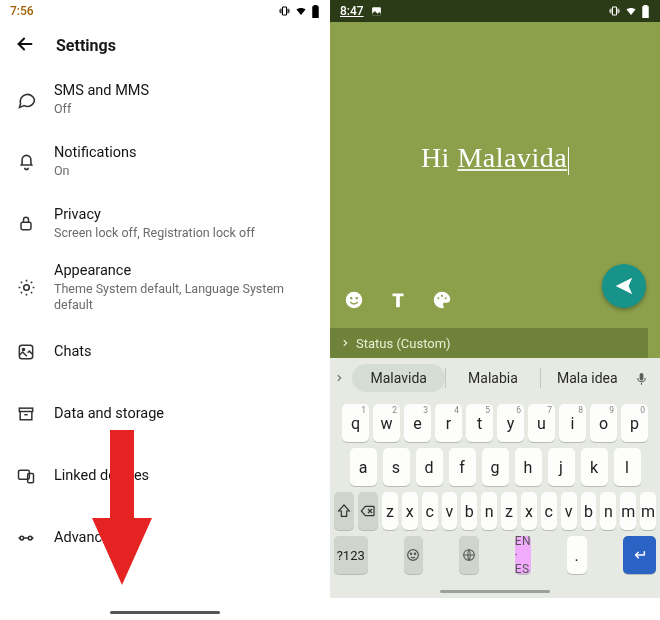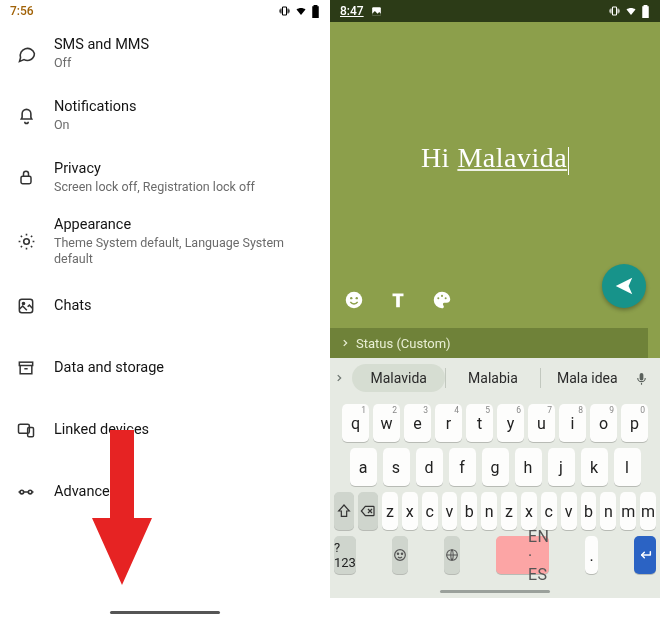--- a/index.html
+++ b/index.html
@@ -46,21 +46,21 @@
   .sg{flex:1;text-align:center;font-size:14px;padding:6px 0;border-radius:14px;}
   .sg.sel{background:#d6ddd2;}
   .sg-sep{width:1px;height:20px;background:#c2c8bf;}
   .sg-mic{width:22px;text-align:center;color:#5a615c;}
   .krow{display:flex;justify-content:center;gap:4px;margin-top:6px;padding:0 4px;}
   .key{width:27px;height:38px;border-radius:5px;background:#fdfdfc;box-shadow:0 1px 0 rgba(0,0,0,.2);display:flex;align-items:center;justify-content:center;font-size:16px;position:relative;color:#222;}
   .key .sup{position:absolute;top:1px;right:3px;font-size:8.5px;color:#888;}
   .krow.r2 .key{margin:0 1px;}
   .key.med{width:34px;background:#cfd5cd;}
   .key.wide{width:46px;background:#cfd5cd;}
-  .key.space{flex:1;background:#fca5a5;font-size:16px;color:#555;letter-spacing:.3px;padding-left:32px;}
+  .key.space{flex:1;background:#f0abfc;font-size:12px;color:#555;letter-spacing:.3px;}
   .key.enter{background:#2b63c4;}
   .krow.r5{padding:0 4px;align-items:center;gap:36px;}
   .kb-ind{position:absolute;bottom:5px;left:50%;transform:translateX(-50%);width:110px;height:3px;background:#9aa09b;border-radius:2px;}
   svg{display:block;}
 </style>
 </head>
 <body>
 
 <div class="stage">
 
@@ -73,20 +73,29 @@
           </svg>
         <svg class="sicon" width="14" height="12" viewBox="0 0 24 24" fill="#000">
             <path d="M12 20l9-11c-5-4-13-4-18 0l9 11z"></path>
           </svg>
         <svg class="sicon" width="9" height="13" viewBox="0 0 12 20" fill="#000">
             <path d="M3 0h6v2h2v18H1V2h2z"></path>
           </svg>
       </span>
     </div>
 
+    <div class="header">
+      <span class="back">
+        <svg width="22" height="22" viewBox="0 0 24 24" fill="none" stroke="#111" stroke-width="2.2" stroke-linecap="round" stroke-linejoin="round">
+            <path d="M19 12H5"></path>
+            <path d="M11 18l-6-6 6-6"></path>
+          </svg>
+      </span>
+      <span class="header-title">Settings</span>
+    </div>
 
     <div class="slist">
 
       <div class="srow">
         <span class="ricon">
           <svg width="21" height="21" viewBox="0 0 24 24" fill="none" stroke="#333" stroke-width="1.8">
               <path d="M21 12a8 8 0 01-11.8 7L4 21l1.2-4.2A8 8 0 1121 12z"></path>
             </svg>
         </span>
         <span class="texts">

